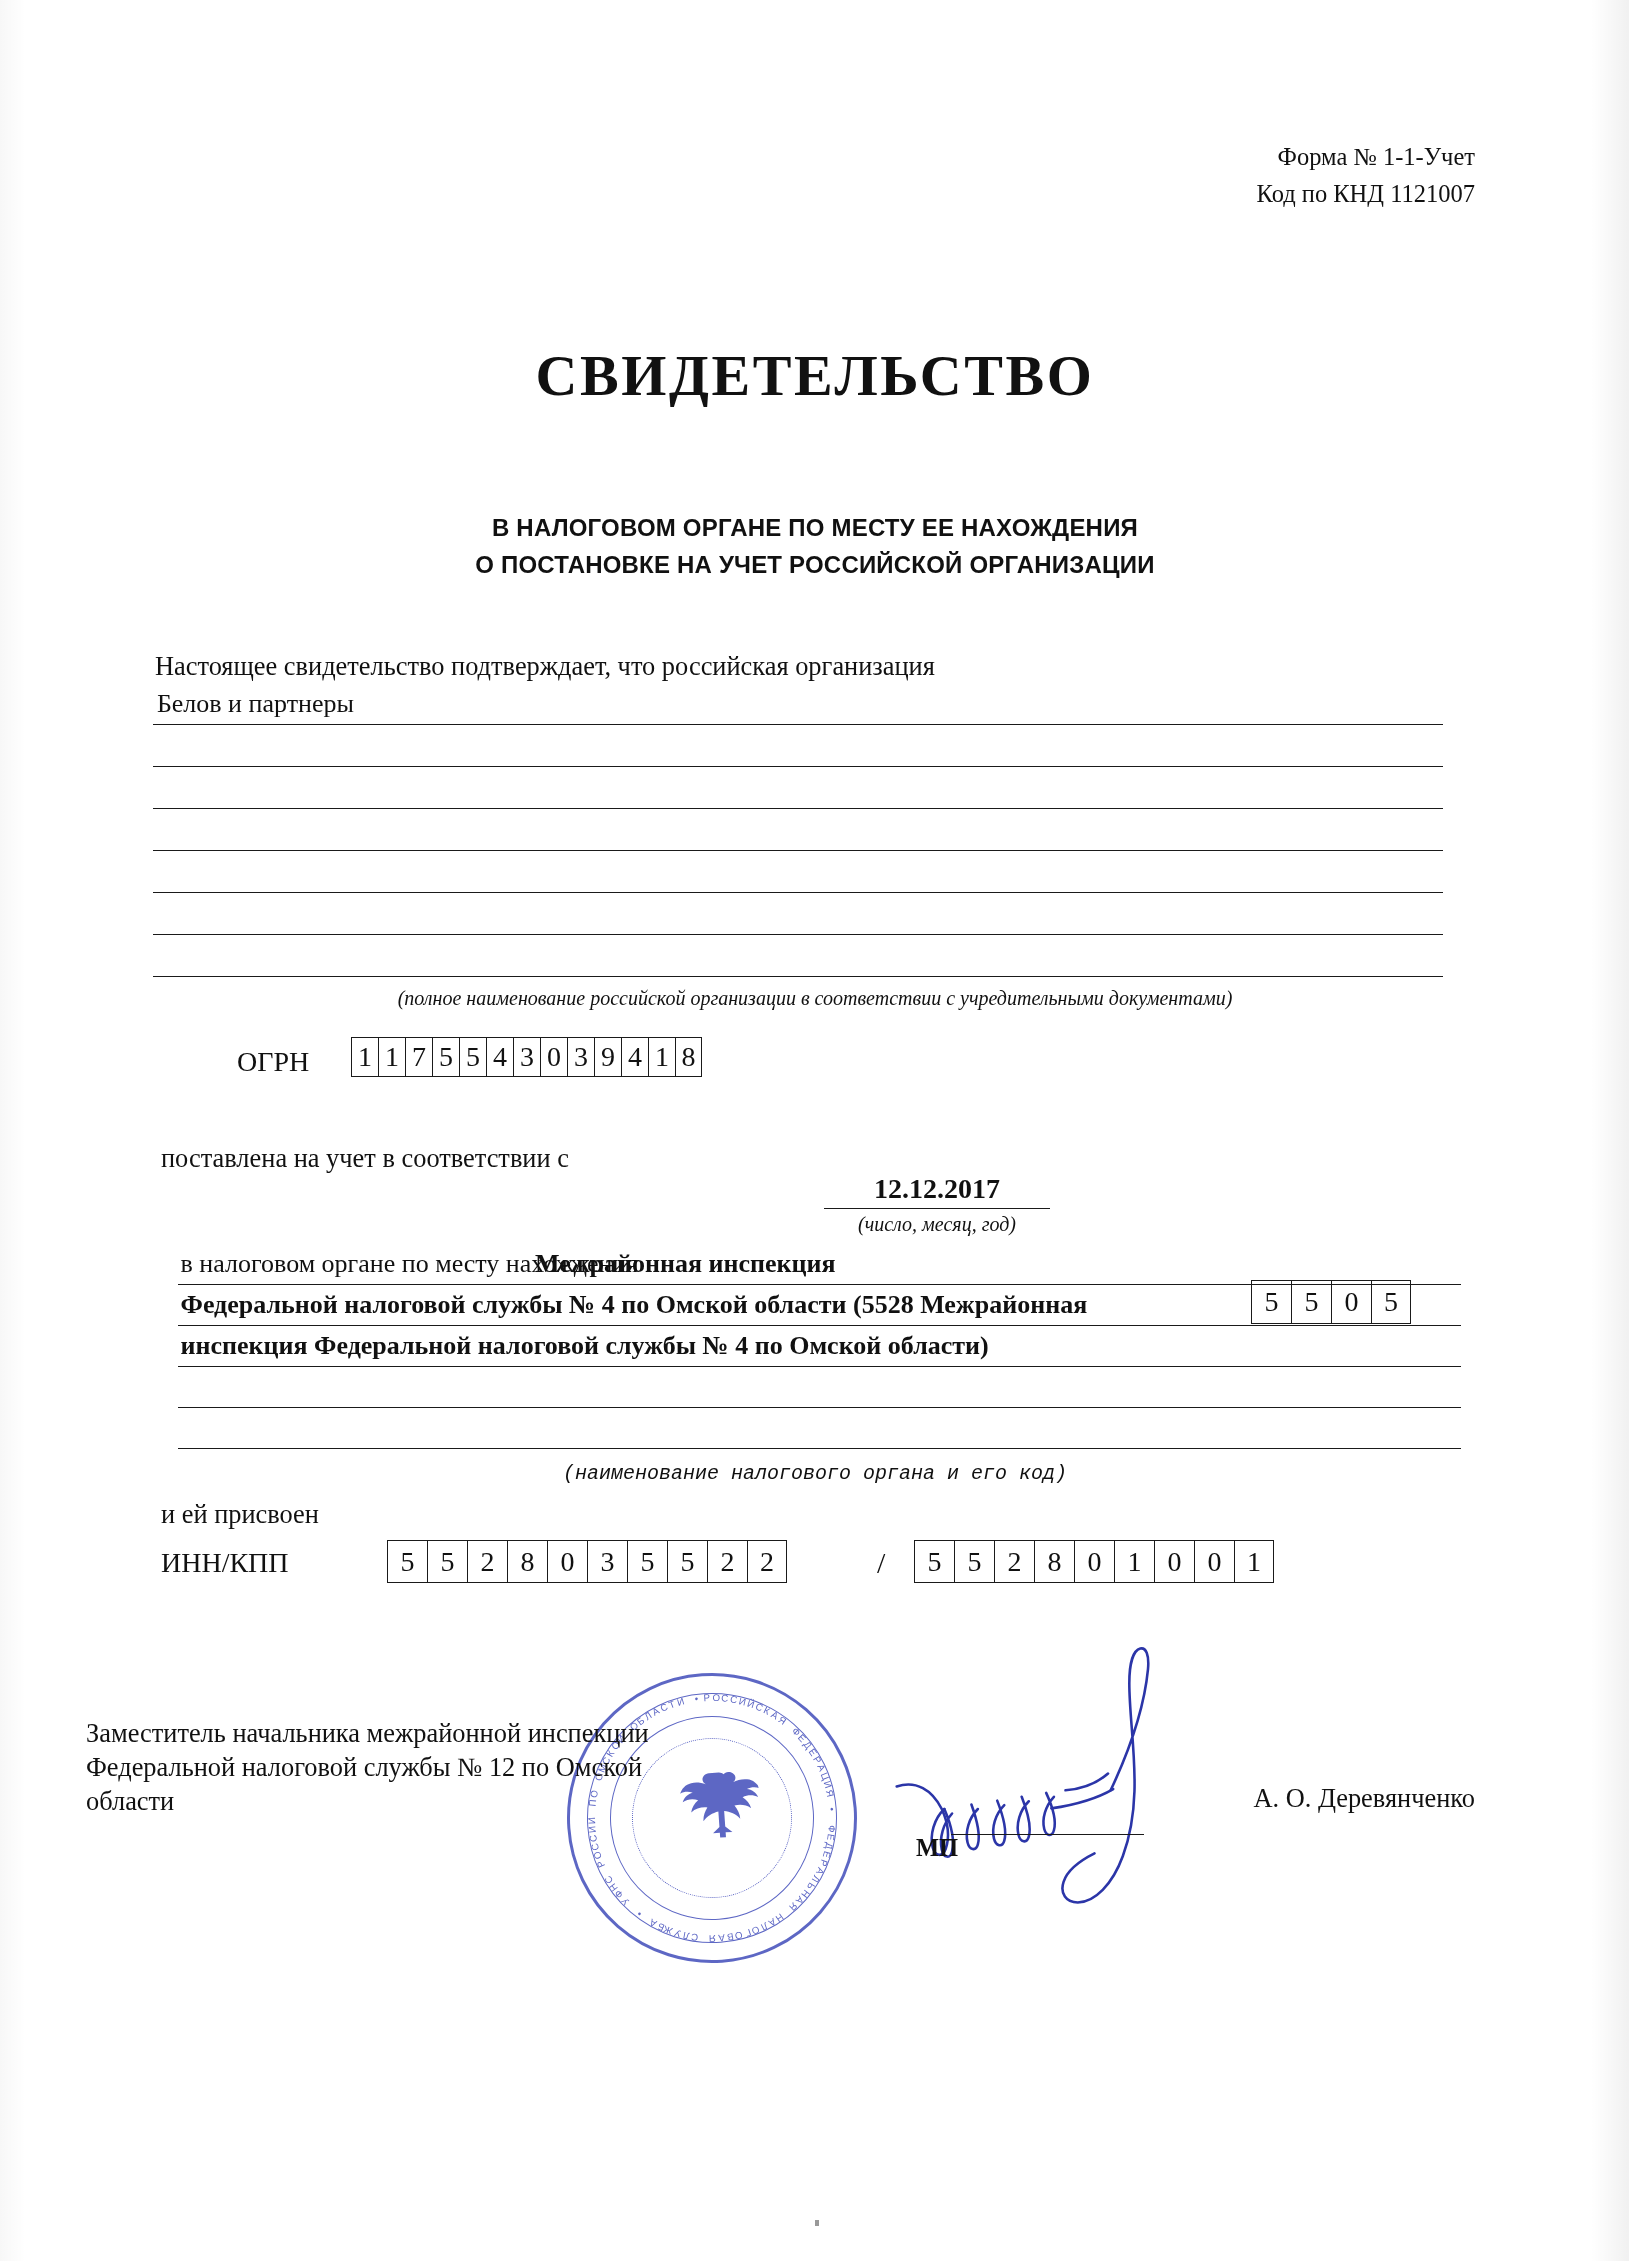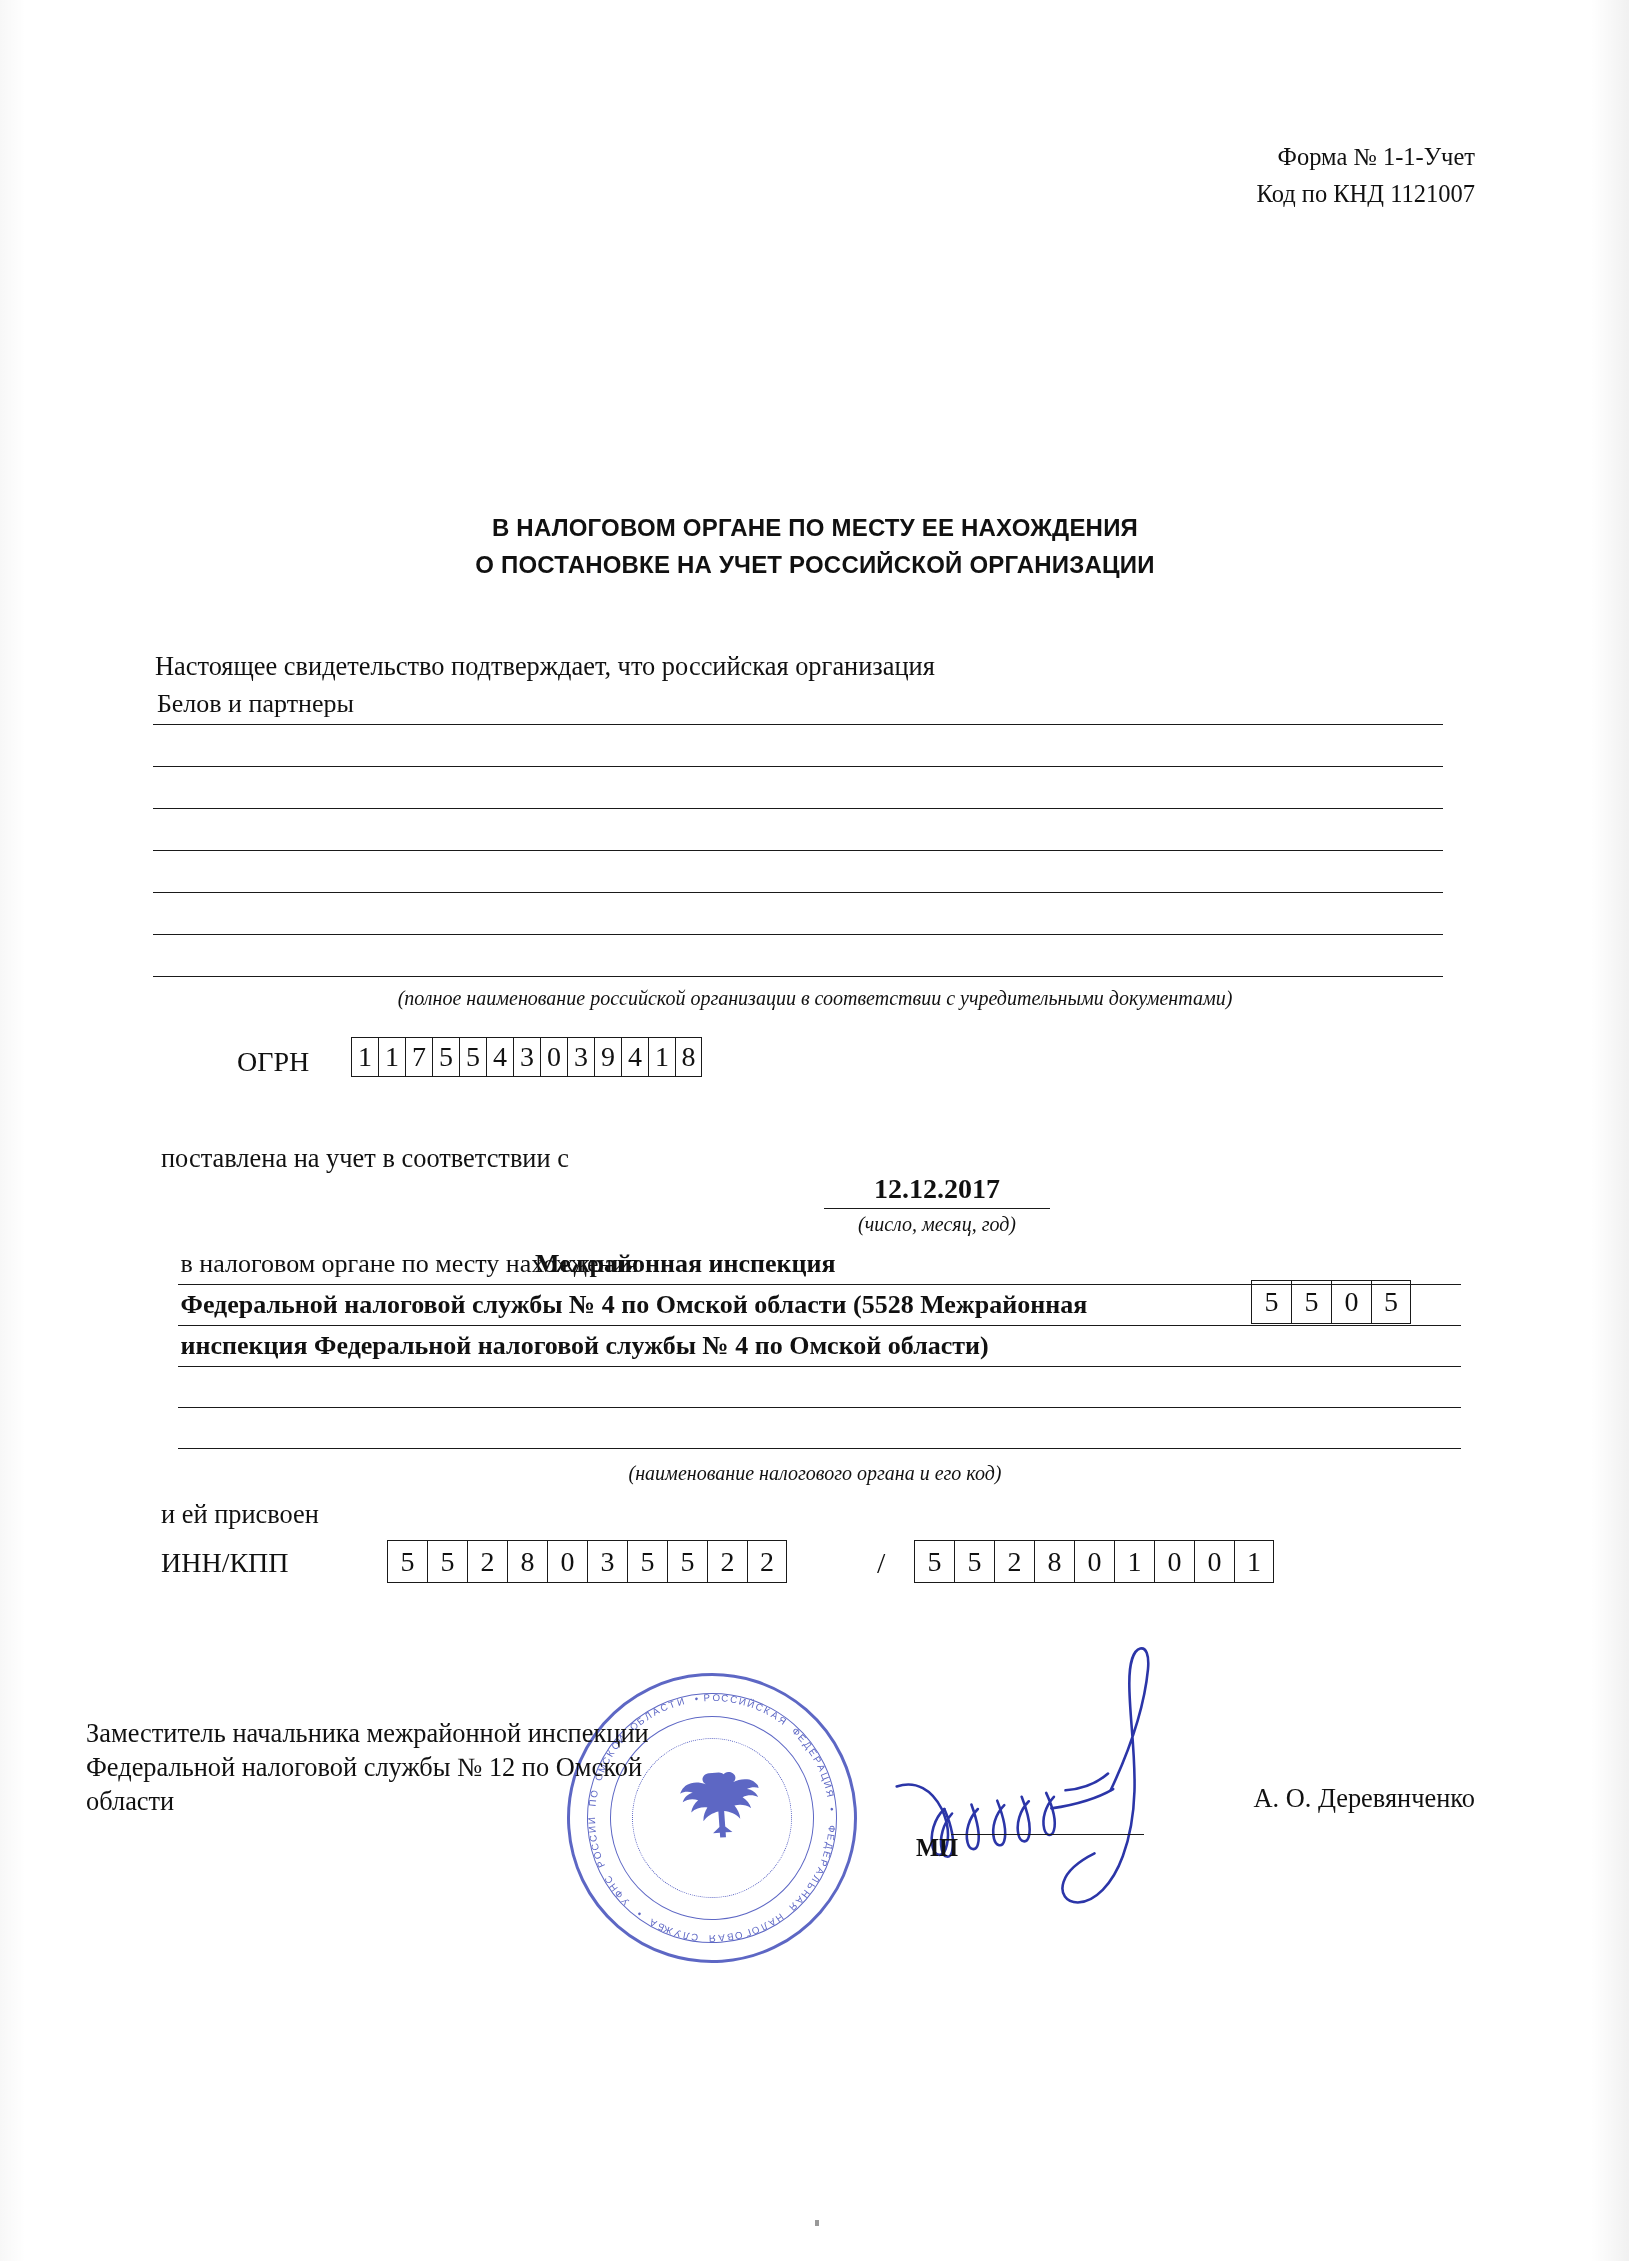--- a/index.html
+++ b/index.html
@@ -198,20 +198,21 @@
     position: absolute;
     bottom: 5.2px;
     font-size: 26px;
     font-weight: bold;
     white-space: nowrap;
   }
   .organ-line .val.indent1 { left: 357px; }
   .organ-line .val.indent0 { left: 2.6px; }
   .organ-caption {
     top: 1462px;
+    font-family: Liberation Mono, monospace;
   }
 
   #code-cells {
     top: 1280px;
     left: 1251px;
   }
   #code-cells .cell { width: 40px; height: 44px; font-size: 28px; }
 
   .assigned {
     position: absolute;
@@ -347,20 +348,21 @@
 <body>
 
 <div class="page">
 
   <div class="header-right">
     <div>Форма № 1-1-Учет</div>
     <div>Код по КНД 1121007</div>
   </div>
 
 
+  <div class="doc-title">СВИДЕТЕЛЬСТВО</div>
 
   <div class="subtitle">
     <div>В НАЛОГОВОМ ОРГАНЕ  ПО МЕСТУ ЕЕ НАХОЖДЕНИЯ</div>
     <div>О ПОСТАНОВКЕ НА УЧЕТ РОССИЙСКОЙ ОРГАНИЗАЦИИ</div>
   </div>
 
   <div class="intro">Настоящее свидетельство подтверждает, что российская организация</div>
 
   <div class="name-block">
     <div class="name-line">

